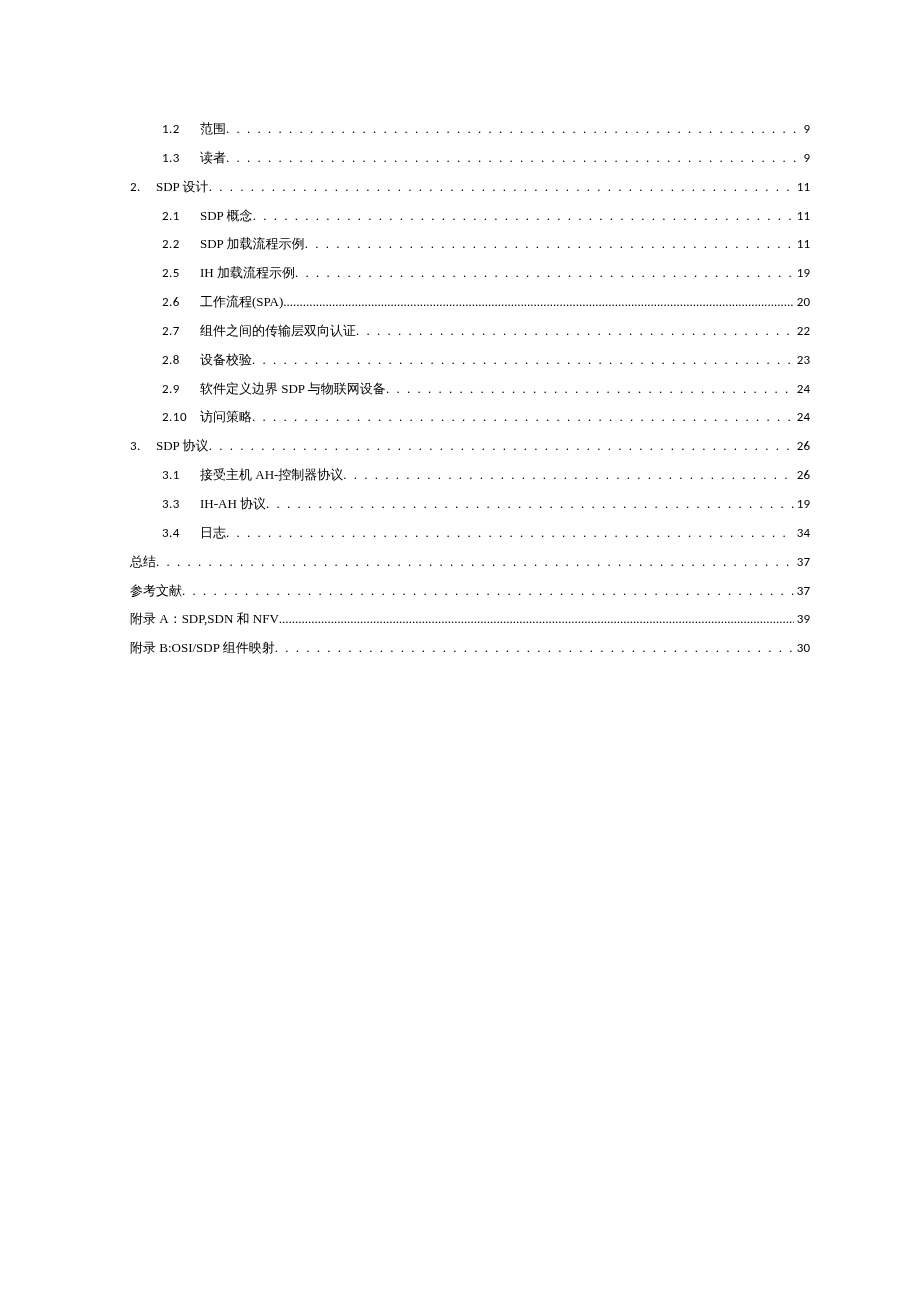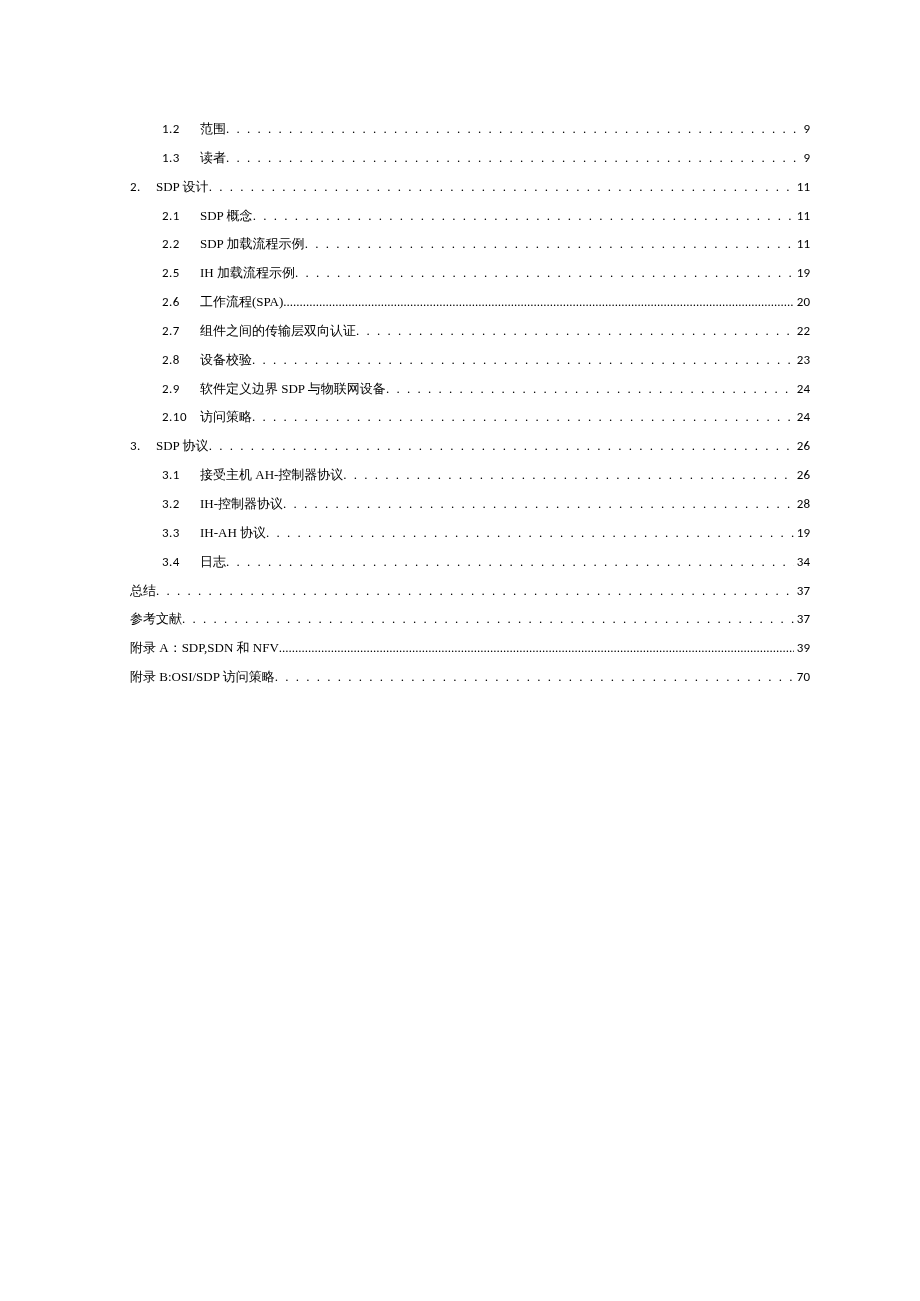--- a/index.html
+++ b/index.html
@@ -130,26 +130,20 @@
       <span class="toc-leader"></span>
       <span class="toc-page">26</span>
     </div>
     <div class="toc-entry toc-l2">
       <span class="toc-num">3.1</span>
       <span class="toc-title">接受主机 AH-控制器协议</span>
       <span class="toc-leader"></span>
       <span class="toc-page">26</span>
     </div>
     <div class="toc-entry toc-l2">
-      <span class="toc-num">3.2</span>
-      <span class="toc-title">IH-控制器协议</span>
-      <span class="toc-leader"></span>
-      <span class="toc-page">28</span>
-    </div>
-    <div class="toc-entry toc-l2">
       <span class="toc-num">3.3</span>
       <span class="toc-title">IH-AH 协议</span>
       <span class="toc-leader"></span>
       <span class="toc-page">19</span>
     </div>
     <div class="toc-entry toc-l2">
       <span class="toc-num">3.4</span>
       <span class="toc-title">日志</span>
       <span class="toc-leader"></span>
       <span class="toc-page">34</span>
@@ -163,17 +157,17 @@
       <span class="toc-title">参考文献</span>
       <span class="toc-leader"></span>
       <span class="toc-page">37</span>
     </div>
     <div class="toc-entry toc-l0">
       <span class="toc-title">附录 A：SDP,SDN 和 NFV</span>
       <span class="toc-leader dense"></span>
       <span class="toc-page">39</span>
     </div>
     <div class="toc-entry toc-l0">
-      <span class="toc-title">附录 B:OSI/SDP 访问策略</span>
+      <span class="toc-title">附录 B:OSI/SDP 组件映射</span>
       <span class="toc-leader"></span>
-      <span class="toc-page">70</span>
+      <span class="toc-page">30</span>
     </div>
   </div>
 
 </body></html>

